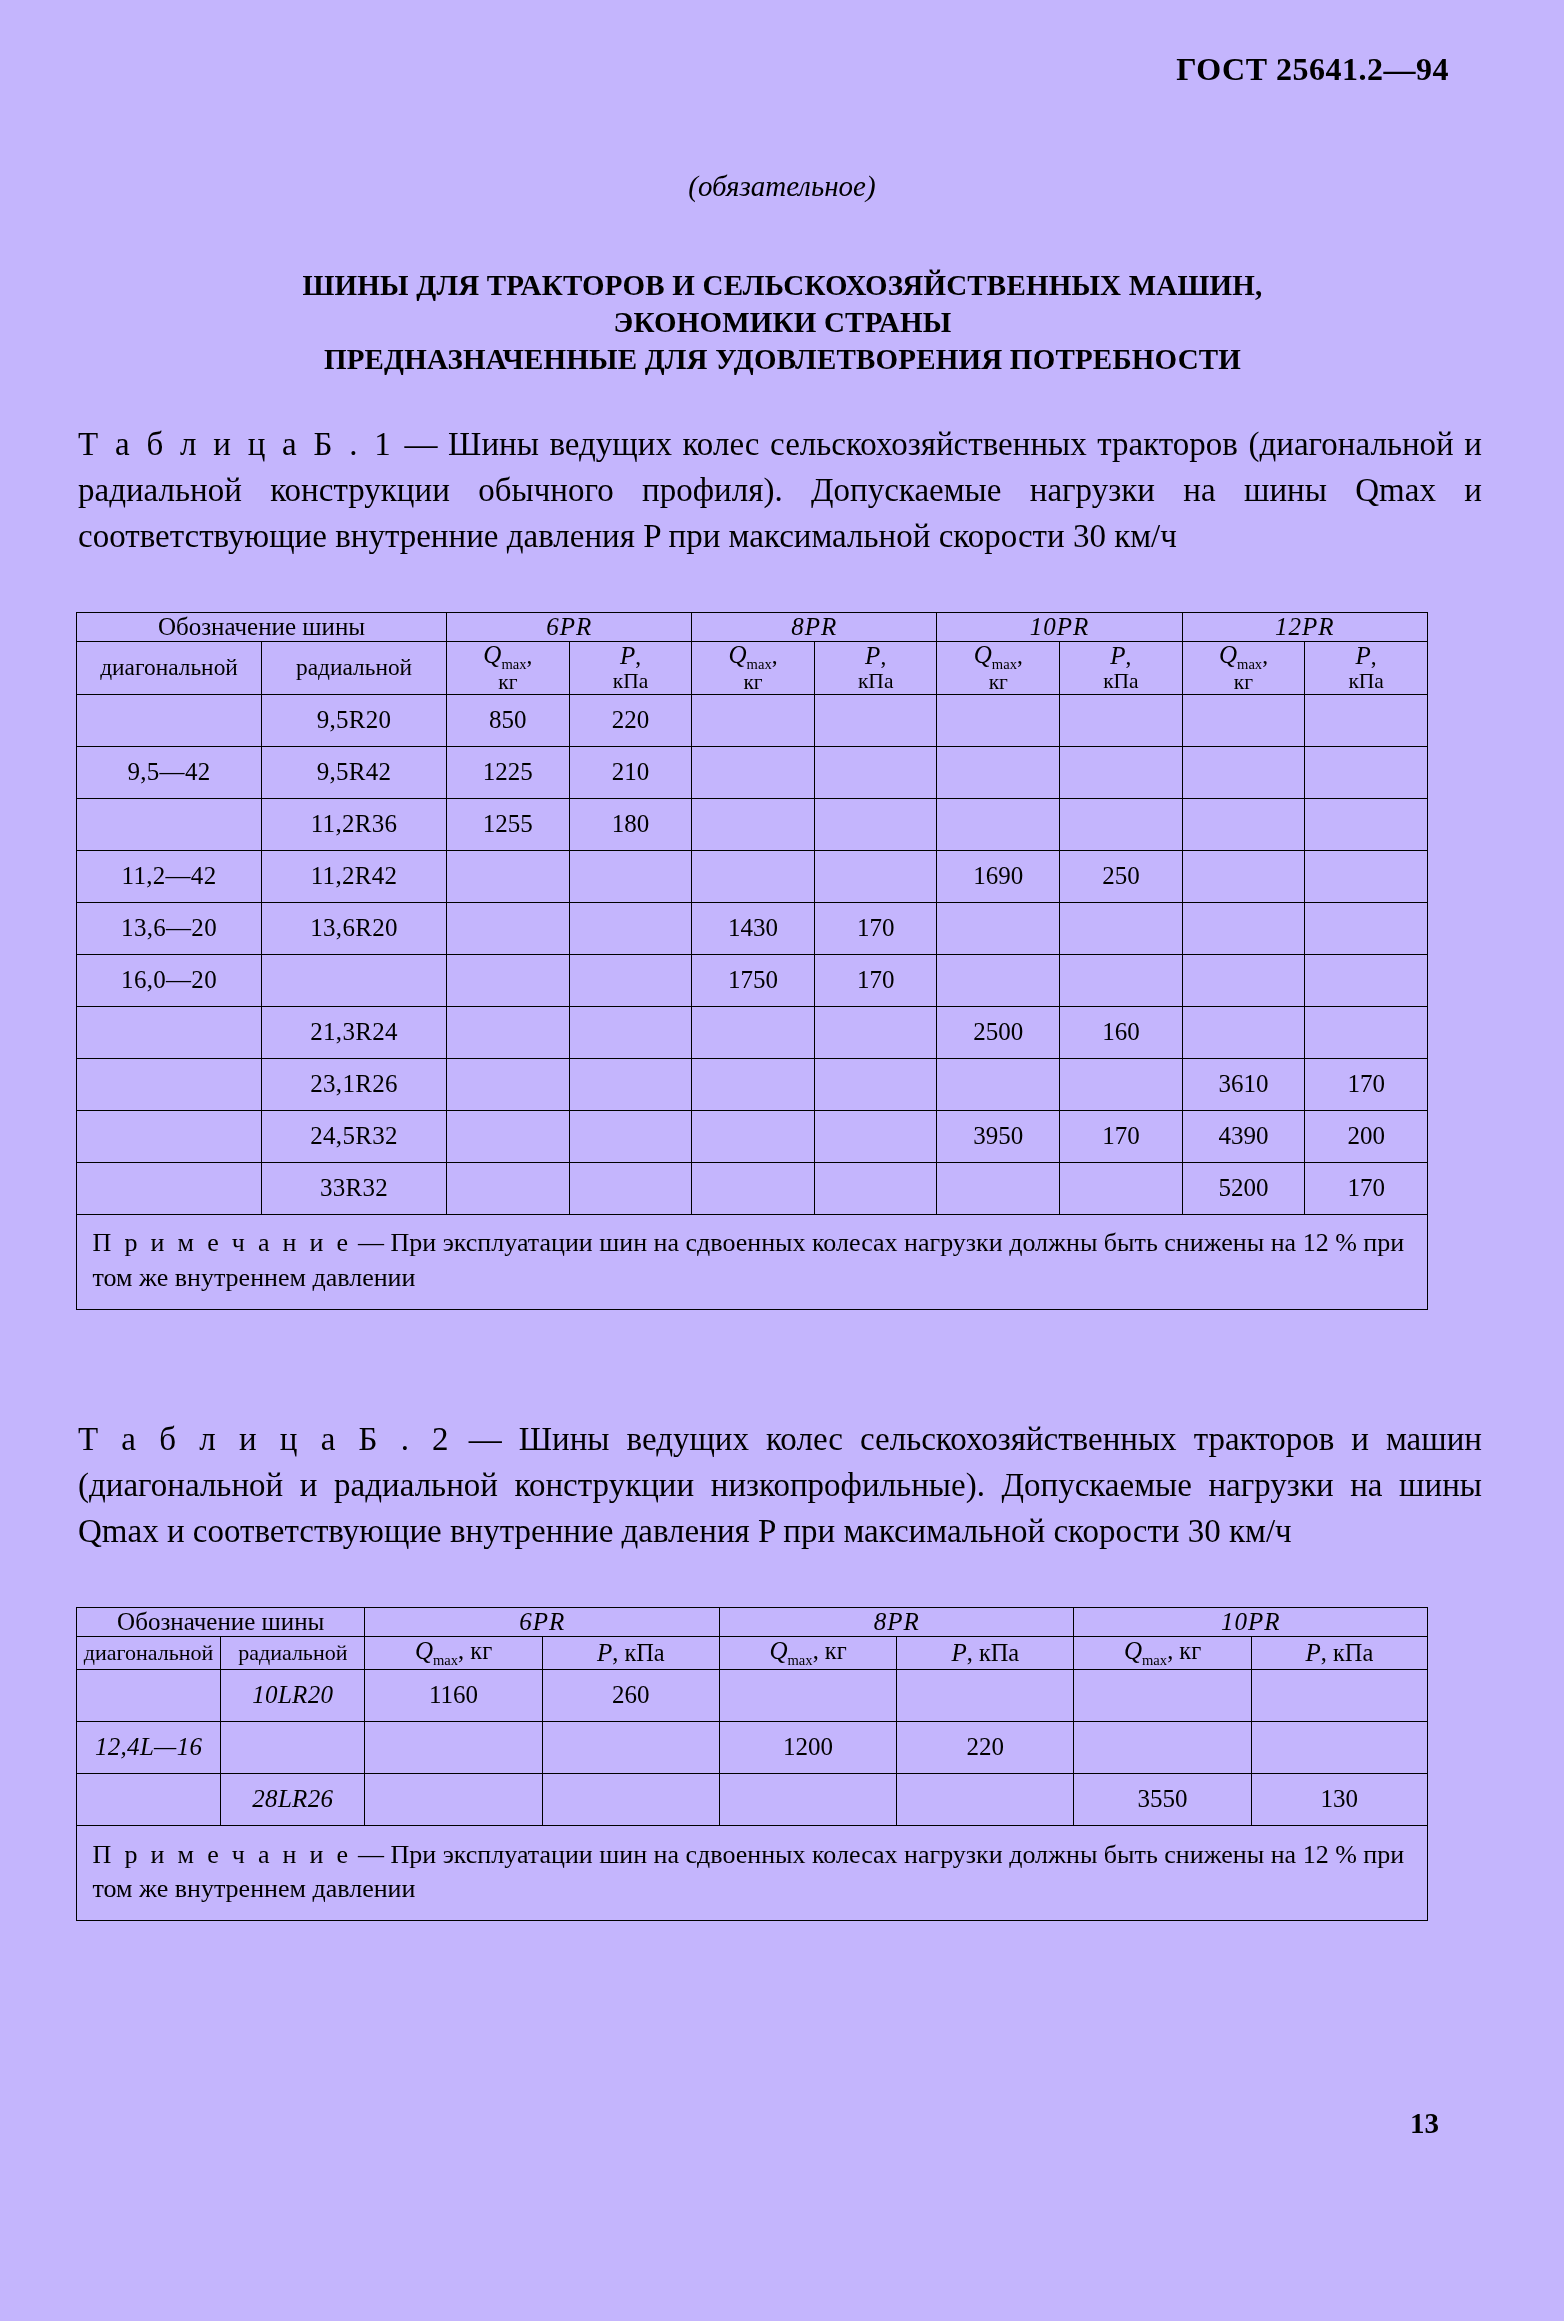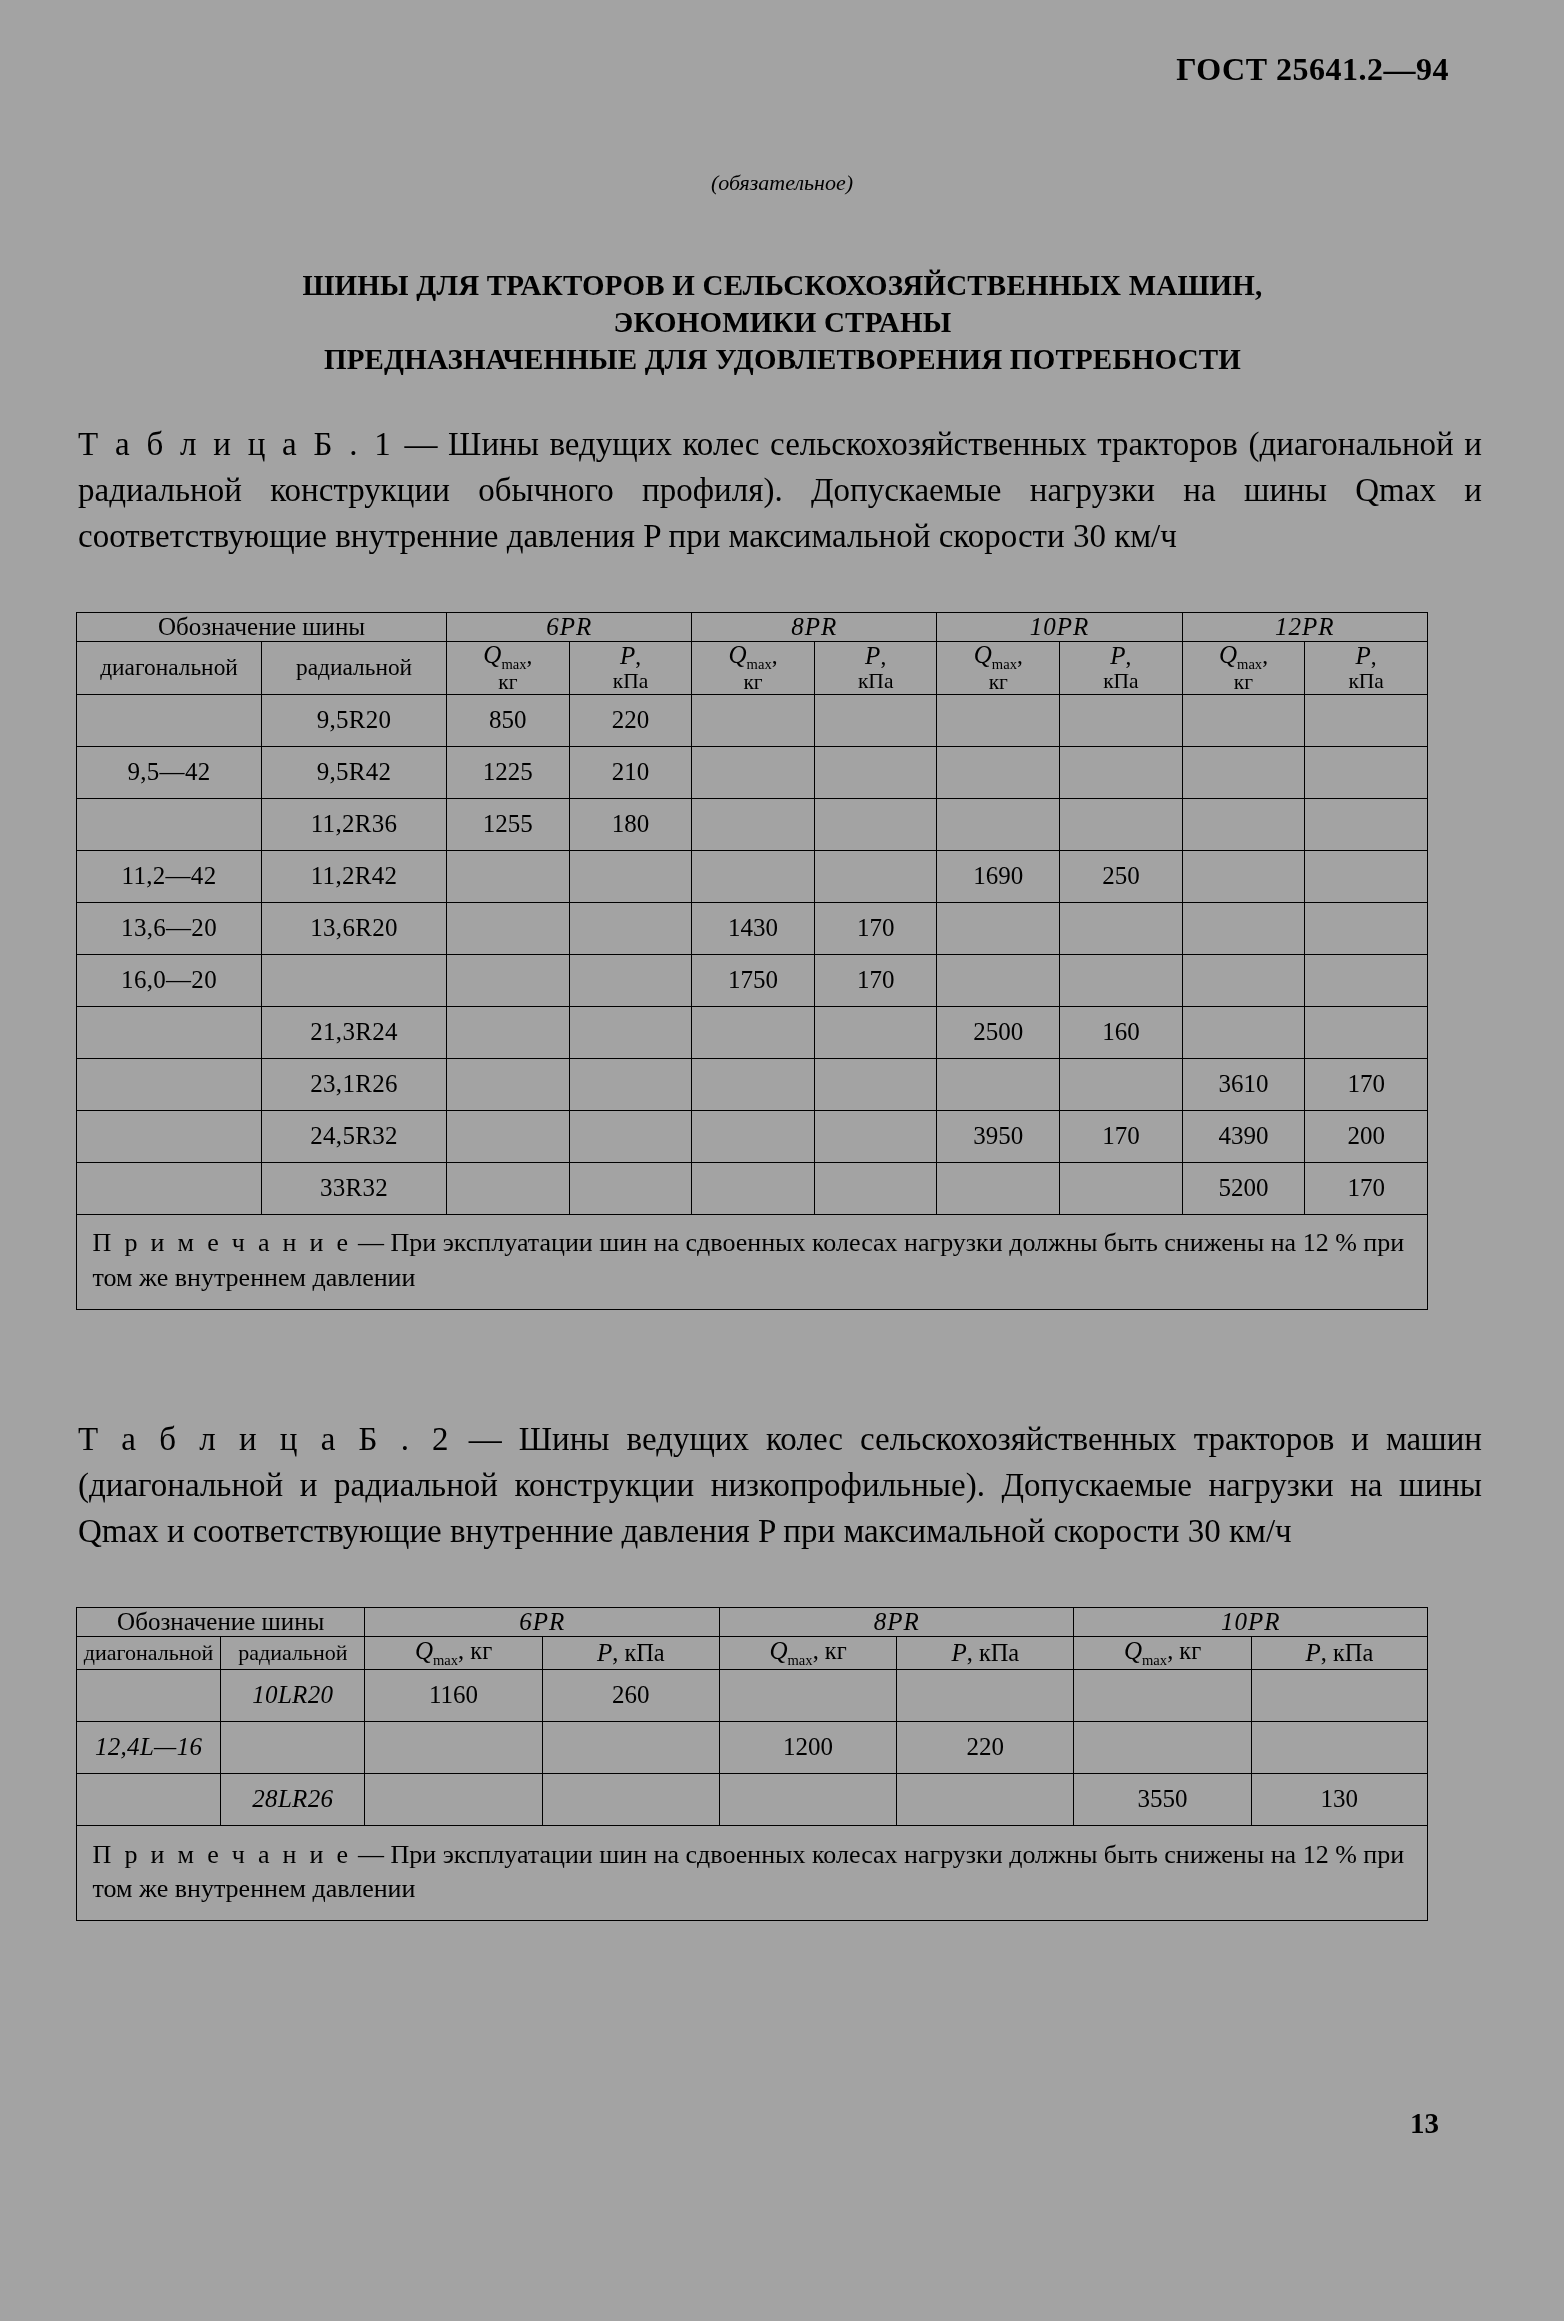--- a/index.html
+++ b/index.html
@@ -10,21 +10,21 @@
   }
   body {
     font-family: "Liberation Serif", "DejaVu Serif", serif;
     color: #000000;
   }
   .page {
     position: relative;
     width: 1564px;
     height: 2321px;
     margin: 0 auto;
-    background: #a3a3a3;
+    background: #c4b5fd;
     box-sizing: border-box;
     padding: 0;
     overflow: hidden;
   }
 
   
   .doc-header {
     position: absolute;
     top: 51px;
     right: 115px;
@@ -42,21 +42,21 @@
     width: 100%;
     text-align: center;
   }
   .appendix-label {
     font-size: 25px;
     font-style: italic;
     font-weight: bold;
     letter-spacing: 1.4px;
   }
   .appendix-sub {
-    font-size: 22px;
+    font-size: 29px;
     font-style: italic;
     margin-top: 5.9px;
   }
 
   
   .main-title {
     position: absolute;
     top: 267px;
     left: 86px;
     width: 1393px;

